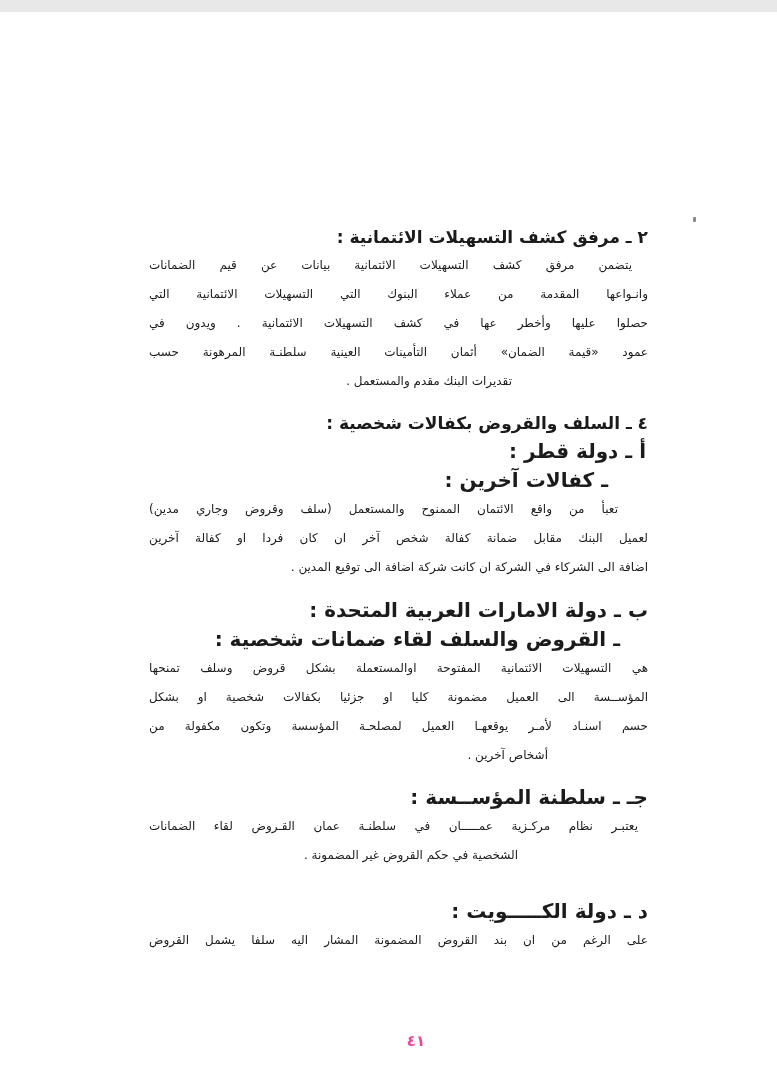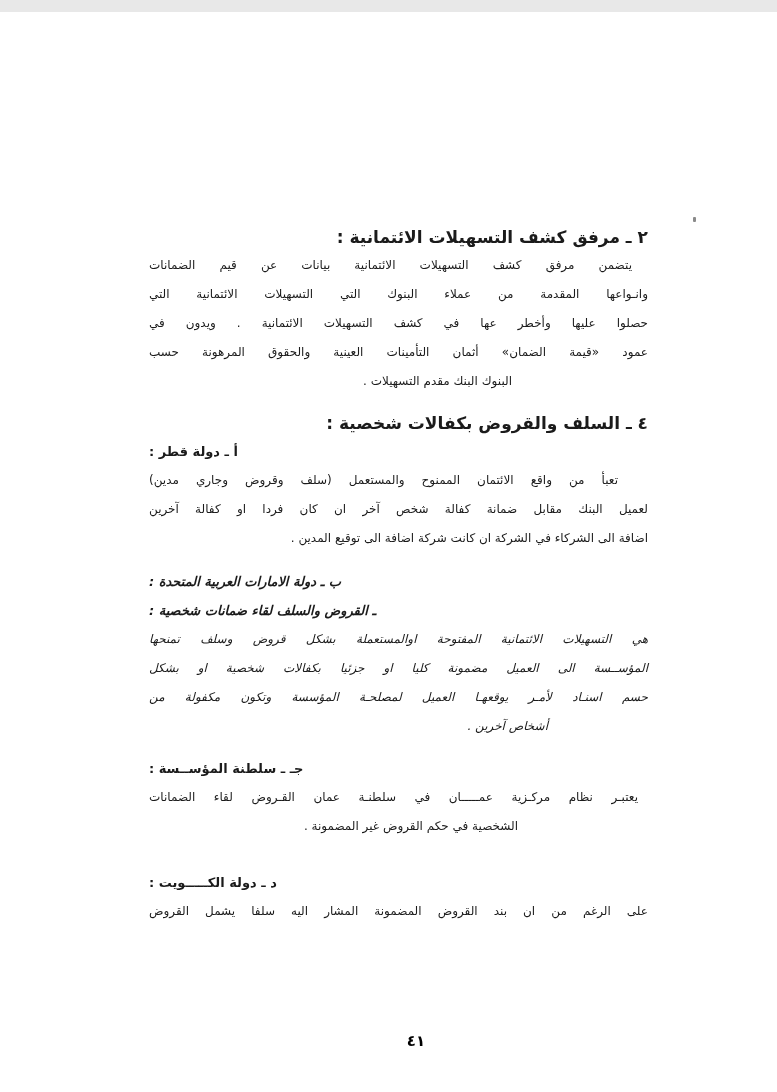--- a/index.html
+++ b/index.html
@@ -26,23 +26,23 @@
   }
   .heading {
     font-weight: 700;
     font-size: 17px;
     line-height: 27px;
     text-align: right;
     white-space: nowrap;
   }
   .subheading {
     font-weight: 700;
-    font-size: 13px;
+    font-size: 20px;
     line-height: 29px;
-    text-align: left;
+    text-align: right;
     white-space: nowrap;
   }
   .para {
     font-size: 12px;
   }
   .tline {
     line-height: 29px;
     text-align: justify;
     text-align-last: justify;
   }
@@ -53,34 +53,34 @@
   .p-s2 .tline.last    { padding-right: 136px; }
   .p-qatar .tline.first{ padding-right: 30px; }
   .p-uae .tline.last   { padding-right: 100px; }
   .p-oman .tline.first { padding-right: 10px; }
   .p-oman .tline.last  { padding-right: 130px; }
   .p-kuwait .tline.last{ text-align-last: justify; padding-right: 0; }
 
   .sec-4      { margin-top: 14px; }
   .sub-qatar-head { padding-right: 2px; }
   .sub-qatar-sub  { padding-right: 40px; }
-  .sec-uae    { margin-top: 14px; font-style: italic; }
+  .sec-uae    { margin-top: 14px; }
   .sub-uae-sub    { padding-right: 28px; }
   .sec-oman   { margin-top: 13px; }
   .sec-kuwait { margin-top: 27px; }
 
   .page-number {
     position: absolute;
     top: 1020px;
     left: 416px;
     transform: translateX(-50%);
     font-weight: 700;
     font-size: 15px;
     letter-spacing: 4px;
-    color: #000000;
+    color: #ec4899;
   }
   .artifact-dot {
     position: absolute;
     top: 205px;
     left: 693px;
     width: 3px;
     height: 5px;
     background: #8a8a8a;
     border-radius: 1px;
   }
@@ -93,30 +93,31 @@
   <span class="artifact-dot"></span>
 
   <div class="content">
 
     <div class="sec-2">
       <div class="heading">٢ ـ مرفق كشف التسهيلات الائتمانية :</div>
       <div class="para p-s2">
           <div class="tline first">يتضمن مرفق كشف التسهيلات الائتمانية بيانات عن قيم الضمانات</div>
           <div class="tline">وانـواعها المقدمة من عملاء البنوك التي التسهيلات الائتمانية التي</div>
           <div class="tline">حصلوا عليها وأخطر عها في كشف التسهيلات الائتمانية . ويدون في</div>
-          <div class="tline">عمود «قيمة الضمان» أثمان التأمينات العينية والحقوق المرهونة حسب</div>
-          <div class="tline last">البنوك البنك مقدم التسهيلات .</div>
+          <div class="tline">عمود «قيمة الضمان» أثمان التأمينات العينية سلطنـة المرهونة حسب</div>
+          <div class="tline last">تقديرات البنك مقدم والمستعمل .</div>
         </div>
     </div>
 
     <div class="sec-4">
       <div class="heading">٤ ـ السلف والقروض بكفالات شخصية :</div>
 
       <div>
         <div class="subheading sub-qatar-head">أ ـ دولة قطر :</div>
+        <div class="subheading sub-qatar-sub">ـ كفالات آخرين :</div>
         <div class="para p-qatar">
             <div class="tline first">تعبأ من واقع الائتمان الممنوح والمستعمل (سلف وقروض وجاري مدين)</div>
             <div class="tline">لعميل البنك مقابل ضمانة كفالة شخص آخر ان كان فردا او كفالة آخرين</div>
             <div class="tline last">اضافة الى الشركاء في الشركة ان كانت شركة اضافة الى توقيع المدين .</div>
           </div>
       </div>
 
       <div class="sec-uae">
         <div class="subheading">ب ـ دولة الامارات العربية المتحدة :</div>
         <div class="subheading sub-uae-sub">ـ القروض والسلف لقاء ضمانات شخصية :</div>

